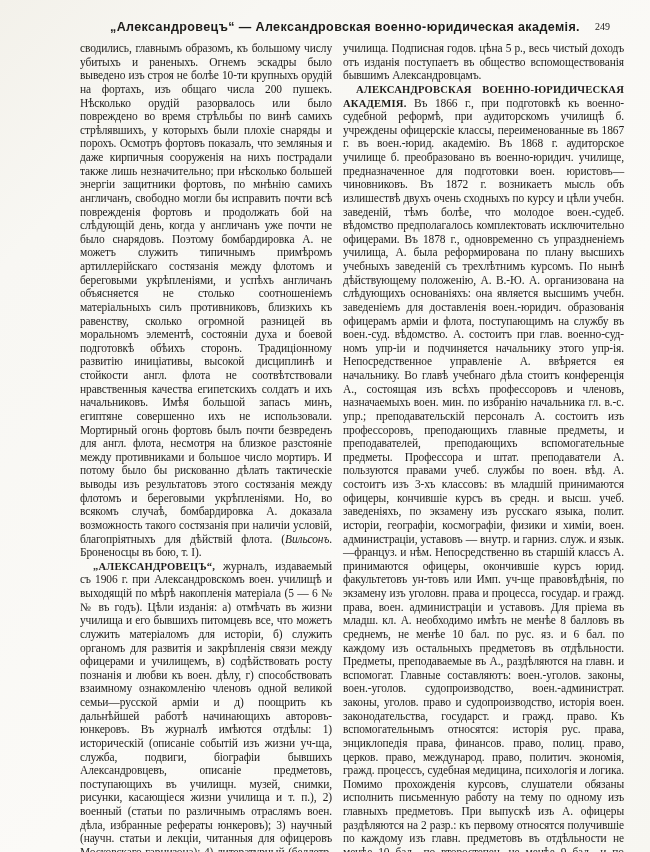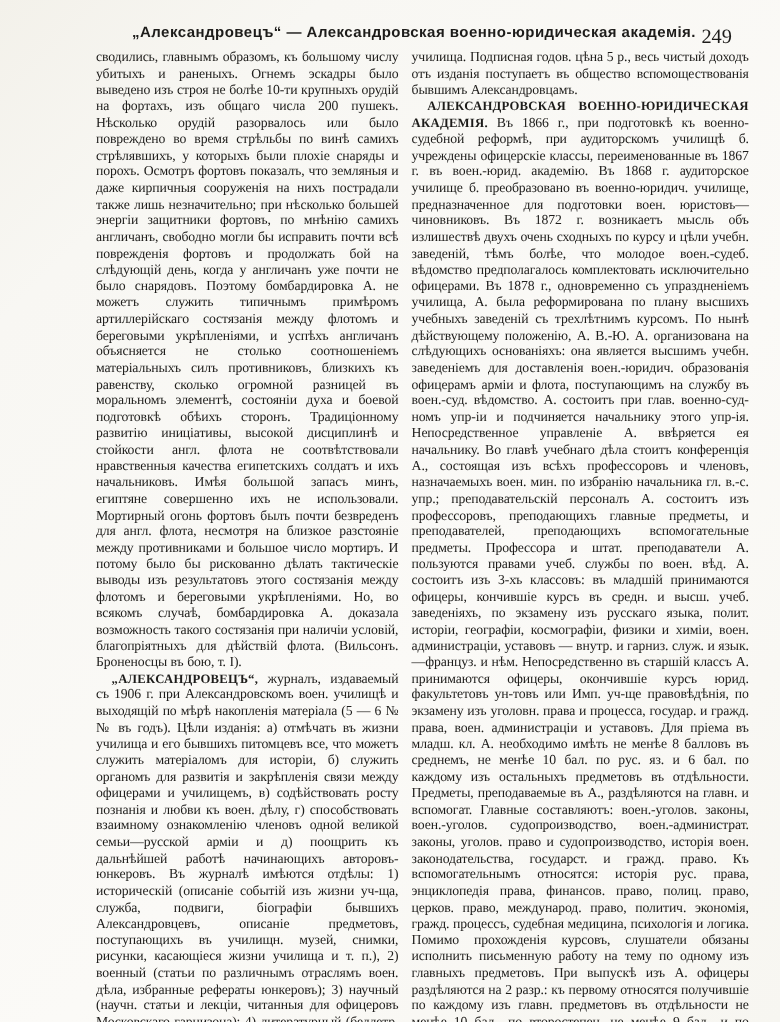--- a/index.html
+++ b/index.html
@@ -29,21 +29,21 @@
     font-family: "Liberation Sans", "DejaVu Sans", sans-serif;
     font-weight: bold;
     font-size: 12.5px;
     letter-spacing: 0.4px;
     white-space: nowrap;
   }
   .running-head .page-num {
     position: absolute;
     right: 0;
     top: 1px;
-    font-size: 17px;
+    font-size: 10px;
     font-family: "Liberation Serif", "DejaVu Serif", serif;
   }
   .columns {
     position: absolute;
     top: 42px;
     left: 80px;
     display: grid;
     grid-template-columns: 252px 281px;
     column-gap: 11px;
   }
@@ -59,21 +59,21 @@
     text-align: justify;
   }
   p.indent { text-indent: 13px; }
   p.noindent { text-indent: 0; }
   .lead-bold {
     font-family: Liberation Serif, serif;
     font-weight: bold;
     font-size: 10.6px;
     letter-spacing: 0.2px;
   }
-  .ital { }
+  .ital { font-style: italic; }
 </style>
 </head>
 <body>
 
 <div class="page">
 
   <div class="running-head">
     <div class="title">„Александровецъ“ — Александровская военно-юридическая академія.</div>
     <div class="page-num">249</div>
   </div>

